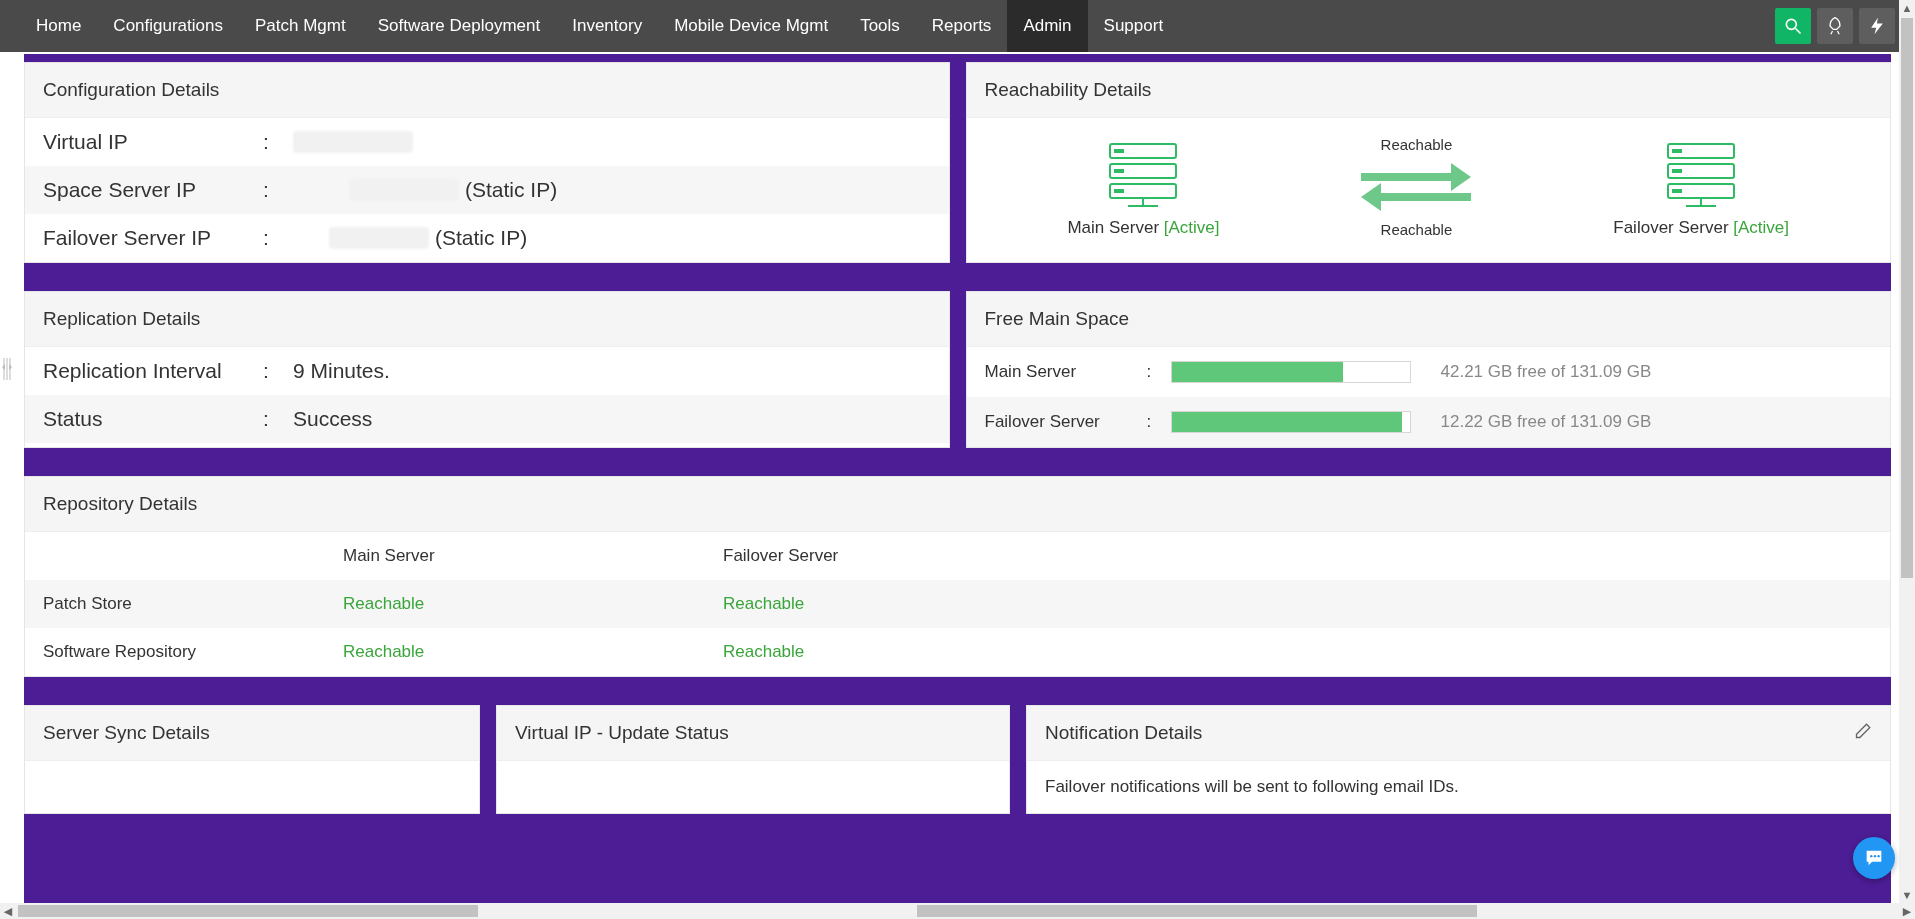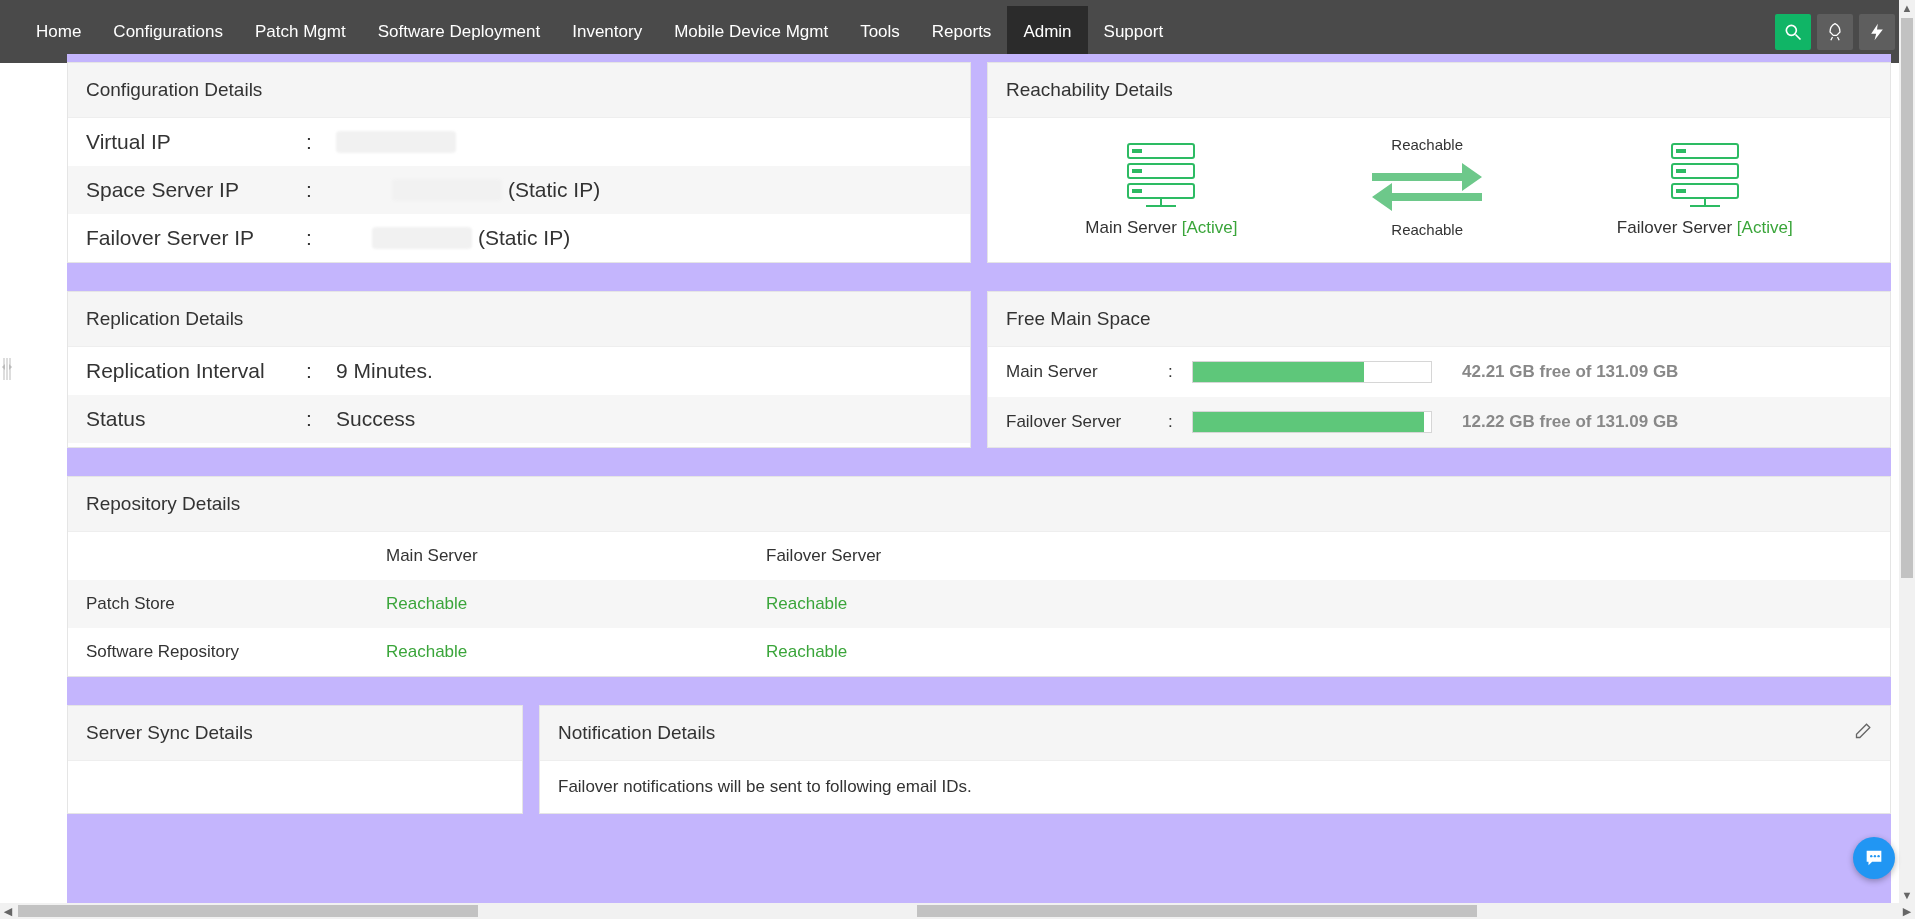--- a/index.html
+++ b/index.html
@@ -1,29 +1,29 @@
 <!DOCTYPE html>
 <html><head>
 <meta charset="utf-8">
 <style>
   * { box-sizing: border-box; margin: 0; padding: 0; }
   body { font-family: "Segoe UI", Arial, sans-serif; background:#fff; color:#333; overflow:hidden; }
   .outer { width:1915px; height:919px; position:relative; overflow:hidden; background:#fff; }
 
-  .topbar { height:63px; background:#4a4a4a; display:flex; align-items:center; padding:0 20px; }
+  .topbar { height:52px; background:#4a4a4a; display:flex; align-items:center; padding:0 20px; }
   .nav { display:flex; gap:0; }
   .nav-item { color:#fff; font-size:17px; padding:16px 16px; cursor:pointer; }
   .nav-item.active { background:#2b2b2b; }
   .top-actions { margin-left:auto; display:flex; gap:6px; align-items:center; }
   .top-btn { width:36px; height:36px; display:flex; align-items:center; justify-content:center; border-radius:2px; cursor:pointer; }
   .top-btn.green { background:#10b566; }
   .top-btn.gray  { background:#5e5e5e; }
   .top-btn svg { width:20px; height:20px; }
 
-  .page { position:absolute; left:24px; right:24px; top:54px; bottom:16px; overflow:hidden; background:#c4b5fd;margin-left:43px; }
+  .page { position:absolute; left:24px; right:24px; top:54px; bottom:16px; overflow:hidden; background:#4c1d95; }
   .content { position:absolute; top:8px; left:0; right:0; bottom:0; overflow:hidden; }
 
   .row { display:flex; gap:16px; margin-bottom:28px; }
   .panel { border:1px solid #e5e5e5; background:#fff; flex:1; }
   .panel-header { background:#f5f5f5; padding:16px 18px; font-size:19px; color:#333; border-bottom:1px solid #eee; position:relative;}
   .panel-body { padding:0; }
 
   .kv-row { display:flex; align-items:center; padding:12px 18px; font-size:21px; }
   .kv-row.alt { background:#f6f6f6; }
   .kv-label { width:220px; color:#333; }
@@ -39,21 +39,21 @@
   .srv-label .active { color:#3aa53a; }
   .arrows { display:flex; flex-direction:column; align-items:center; gap:6px; font-size:14px; color:#333; }
   .arrows .txt { font-size:15px; }
 
   .disk-row { display:flex; align-items:center; padding:14px 18px; font-size:17px; gap:12px; }
   .disk-row.alt { background:#f6f6f6; }
   .disk-label { width:150px; }
   .disk-colon { width:12px; }
   .disk-bar { width:240px; height:22px; border:1px solid #d6d6d6; background:#fff; position:relative; }
   .disk-fill { position:absolute; top:0; left:0; bottom:0; background:#5ec77a; }
-  .disk-info { color:#888; margin-left:18px;font-weight:bold; }
+  .disk-info { color:#888; margin-left:18px; }
 
   .repo-body { padding:0; }
   .repo-header-row { display:flex; padding:14px 18px; font-size:17px; }
   .repo-c1 { width:300px; } .repo-c2 { width:380px; } .repo-c3 { flex:1; }
   .repo-row { display:flex; padding:14px 18px; font-size:17px; }
   .repo-row.alt { background:#f6f6f6; }
   .reach { color:#3aa53a; }
 
   .bottom-row { display:flex; gap:16px; }
   .bottom-panel { border:1px solid #e5e5e5; background:#fff; }
@@ -269,20 +269,24 @@
             </div>
           </div>
         </div>
       </div>
 
       <div class="bottom-row">
         <div class="bottom-panel bp1">
           <div class="panel-header">Server Sync Details</div>
           <div style="height:46px"></div>
         </div>
+        <div class="bottom-panel bp2">
+          <div class="panel-header">Virtual IP - Update Status</div>
+          <div style="height:46px"></div>
+        </div>
         <div class="bottom-panel bp3">
           <div class="panel-header">
             <span>Notification Details</span>
             <span class="edit-icn">
               <svg width="20" height="20" viewBox="0 0 24 24">
                   <path d="M3 17 L3 21 L7 21 L19 9 L15 5 Z M15 5 L19 9" fill="none" stroke="#666" stroke-width="1.6"></path>
                 </svg>
             </span>
           </div>
           <div class="notif-body">Failover notifications will be sent to following email IDs.</div>

